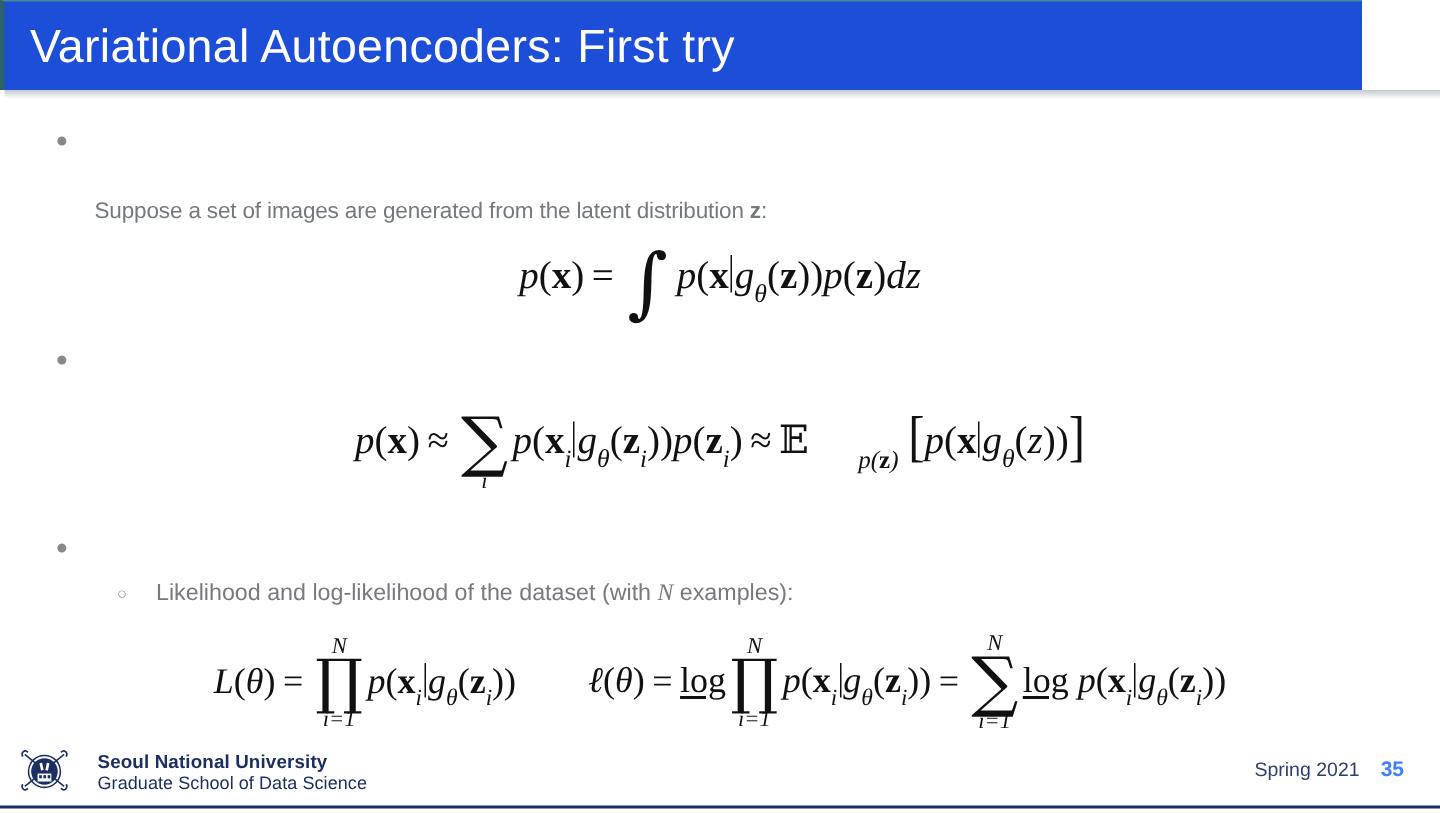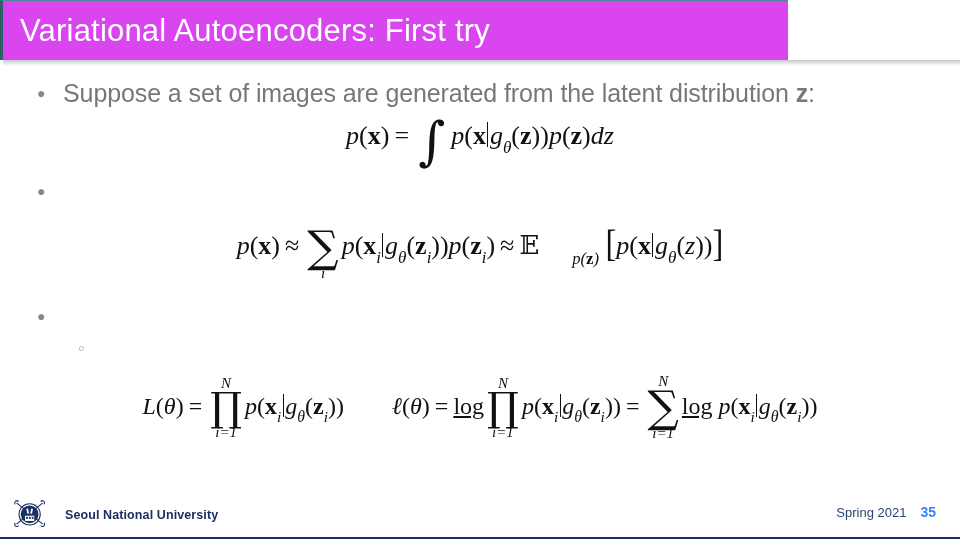--- a/index.html
+++ b/index.html
@@ -20,23 +20,23 @@
     height: 542px;
     background: #ffffff;
     box-sizing: border-box;
   }
 
   
   .title-bar {
     position: absolute;
     left: 0;
     top: 0;
-    width: 788px;
+    width: 908px;
     height: 60px;
-    background: #d946ef;
+    background: #1d4ed8;
     box-sizing: border-box;
     border-left: 3px solid #2e6068;
     border-top: 1px solid #4a8a93;
     display: flex;
     align-items: center;
   }
   .title-bar::after {
     content: "";
     position: absolute;
     left: 0;
@@ -76,25 +76,26 @@
     width: 30px;
     flex: 0 0 30px;
     font-size: 14px;
     line-height: 28px;
     color: #85898c;
     text-align: left;
     padding-left: 4px;
     box-sizing: border-box;
   }
   .bullet-l1 .btext {
-    font-size: 25px;
+    font-size: 15px;
     line-height: 28px;
     color: #74797d;
     letter-spacing: -0.1px;
     white-space: nowrap;
+    margin-top: 48px;
   }
   .bullet-l2 {
     padding-left: 78px;
   }
   .bullet-l2 .marker {
     width: 26px;
     flex: 0 0 26px;
     font-size: 11px;
     line-height: 24px;
     color: #8d9195;
@@ -314,20 +315,21 @@
           </span><span class="it">p</span>(<span class="bvec">x</span><span class="sub-i">i</span><span class="vbar"></span><span class="it">g</span><span class="sub-th">θ</span>(<span class="bvec">z</span><span class="sub-i">i</span>))<span class="it">p</span>(<span class="bvec">z</span><span class="sub-i">i</span>)<span class="op">≈</span><span class="bb-e">𝔼</span><span class="sub-pz"><span class="it">p</span>(<span class="bvec" style="font-size:1em">z</span>)</span>&nbsp;<span class="brk">[</span><span class="it">p</span>(<span class="bvec">x</span><span class="vbar"></span><span class="it">g</span><span class="sub-th">θ</span>(<span class="it">z</span>))<span class="brk">]</span>
       </span>
     </div>
 
     <div class="bullet-row bullet-l1" style="margin-top:20px;">
       <span class="marker">●</span>
     </div>
 
     <div class="bullet-row bullet-l2" style="margin-top:6px;">
       <span class="marker">○</span>
+      <span class="btext">Likelihood and log-likelihood of the dataset (with <span class="mathit">N</span> examples):</span>
     </div>
 
     <div class="math-row" style="margin-top:14px;">
       <span class="math" style="font-size:24px;">
         <span class="it">L</span>(<span class="it">θ</span>)<span class="op">=</span><span class="bigop">
             <span class="sup">N</span>
             <span class="glyph prodg">∏</span>
             <span class="sub">i=1</span>
           </span><span class="it">p</span>(<span class="bvec">x</span><span class="sub-i">i</span><span class="vbar"></span><span class="it">g</span><span class="sub-th">θ</span>(<span class="bvec">z</span><span class="sub-i">i</span>))
       </span>
@@ -367,20 +369,21 @@
           <rect x="52" y="30" width="5" height="14" transform="rotate(12 54 37)"></rect>
         </g>
         <g fill="#1B2F63">
           <rect x="39" y="53" width="5" height="6"></rect>
           <rect x="47" y="53" width="5" height="6"></rect>
           <rect x="55" y="53" width="5" height="6"></rect>
         </g>
       </svg>
       <div class="brand-text">
         <div class="brand-line1">Seoul National University</div>
+        <div class="brand-line2">Graduate School of Data Science</div>
       </div>
     </div>
 
     <div class="footer-right">
       <span class="term">Spring 2021</span>
       <span class="pagenum">35</span>
     </div>
   </div>
 
 </div>

